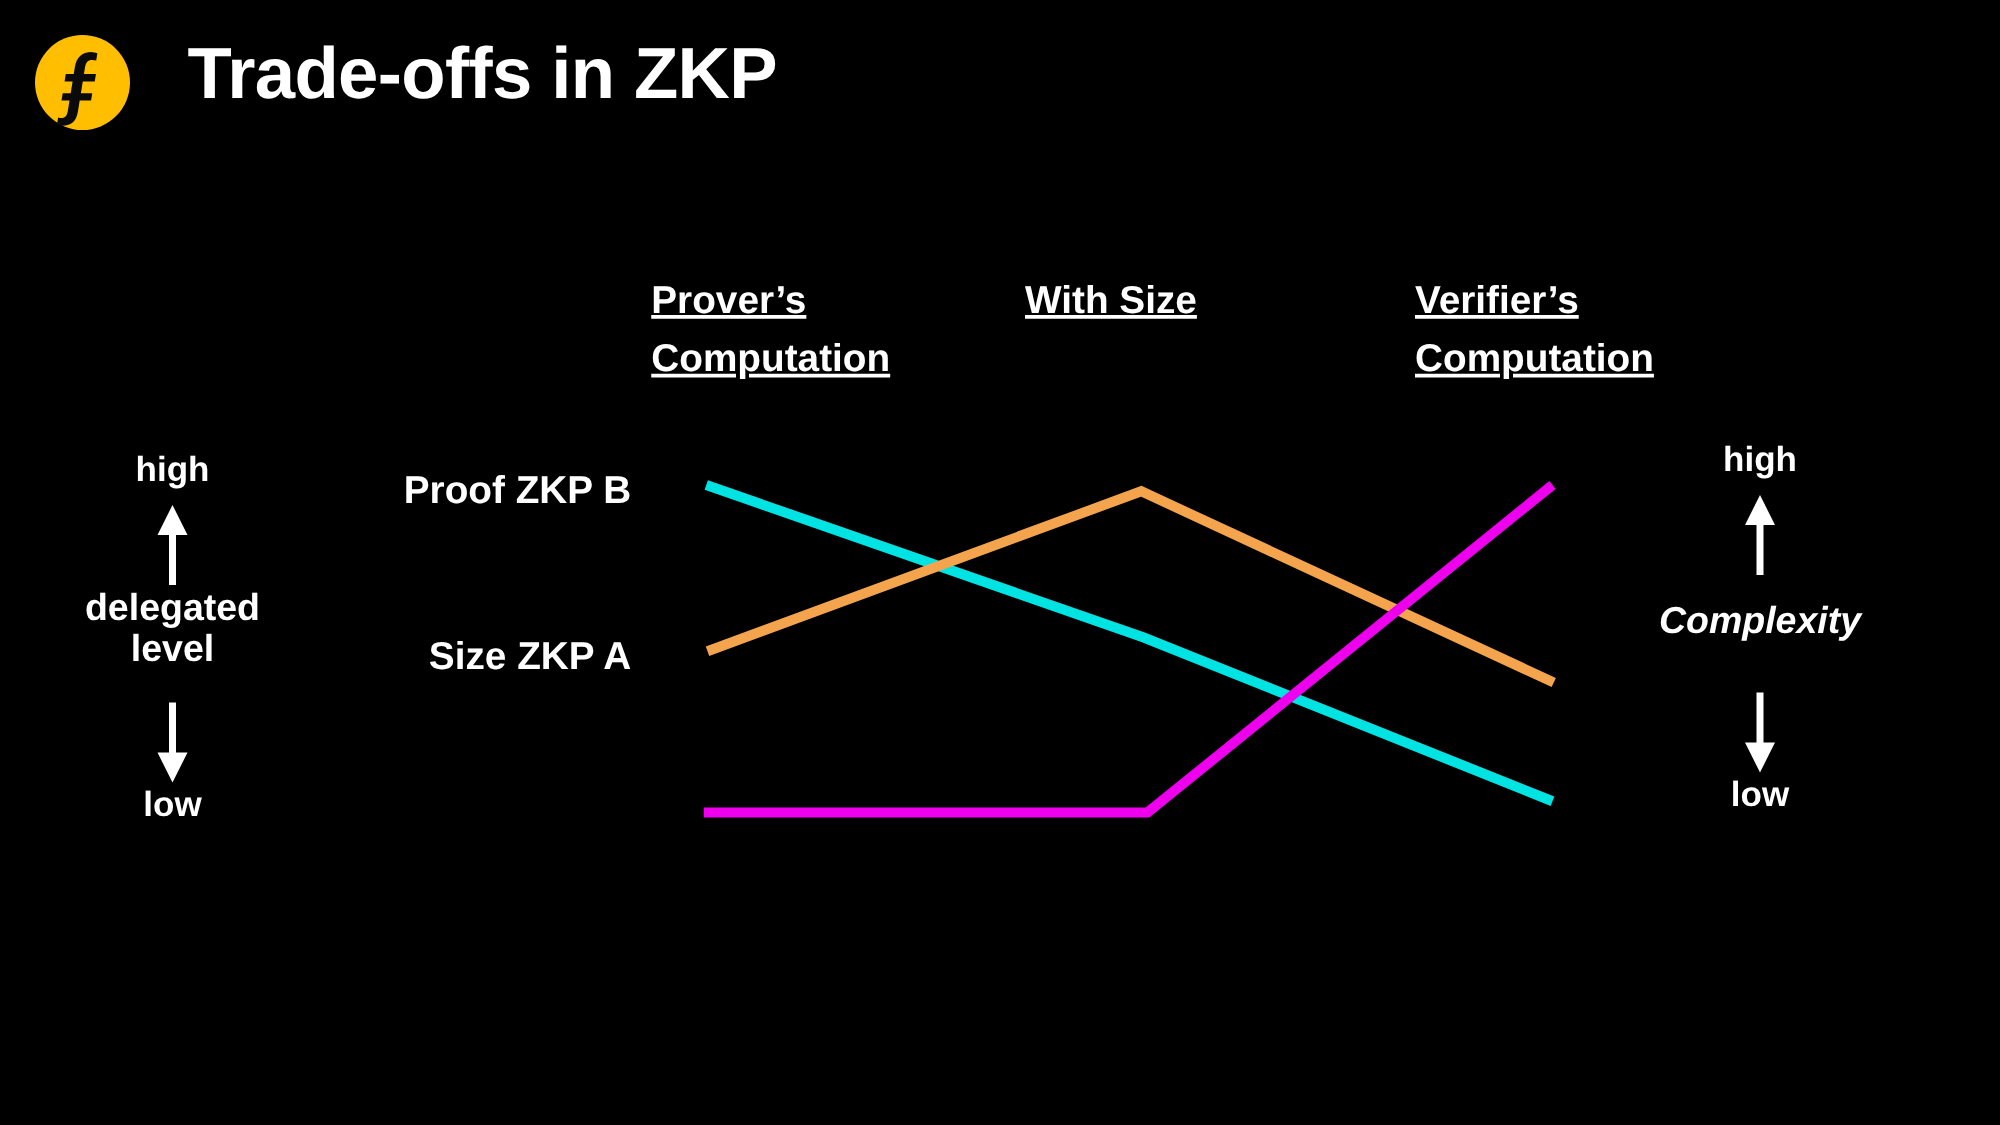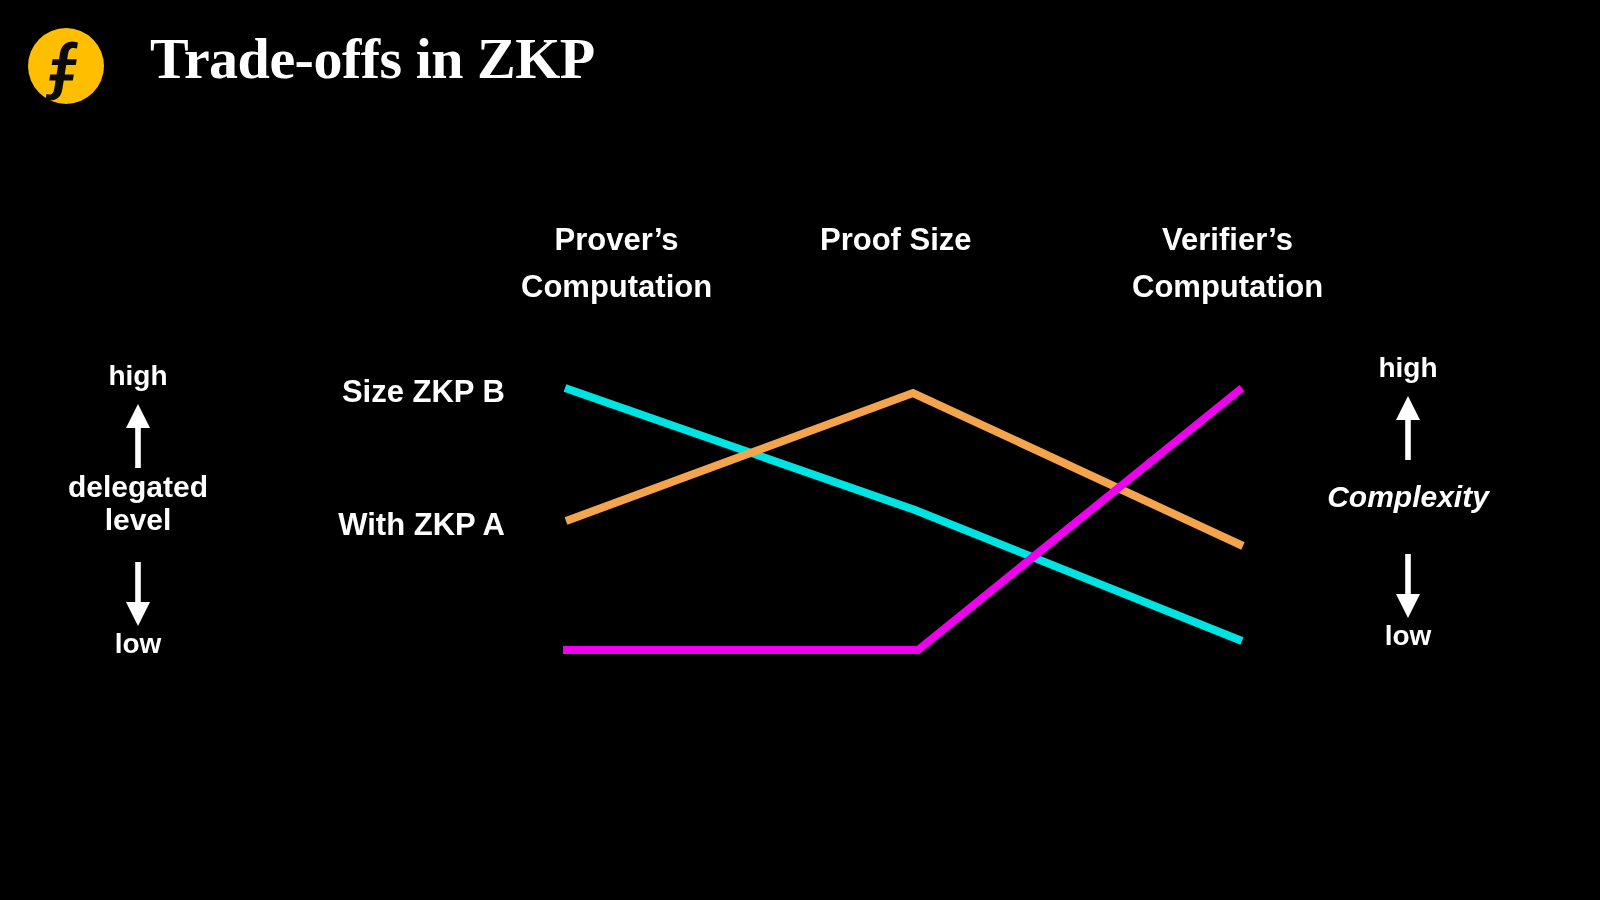--- a/index.html
+++ b/index.html
@@ -35,41 +35,41 @@
   #page-title {
     position: absolute;
     left: 150px;
     top: 22px;
     font-size: 58px;
     font-weight: bold;
     letter-spacing: -0.5px;
     line-height: 74px;
     white-space: nowrap;
     color: #ffffff;
-    font-family: Liberation Serif, serif;
   }
 
   
   #chart-area {
     position: absolute;
     left: 0;
     top: 0;
     width: 1600px;
     height: 900px;
   }
 
   
   .col-header {
     position: absolute;
     font-size: 31px;
     font-weight: bold;
     line-height: 47px;
     color: #ffffff;
     white-space: pre-line;
-    text-align: center;
+    text-align: left;
+    text-decoration: underline;
   }
   #col-header-0 { left: 521px; top: 216px; }
   #col-header-1 { left: 820px; top: 216px; }
   #col-header-2 { left: 1132px; top: 216px; }
 
   
   .row-label {
     position: absolute;
     font-size: 31px;
     font-weight: bold;
@@ -154,26 +154,26 @@
     </svg>
   </div>
 
   <div id="page-title">Trade-offs in ZKP</div>
 </div>
 
 <div id="chart-area">
 
   <div class="col-header" id="col-header-0">Prover’s
 Computation</div>
-  <div class="col-header" id="col-header-1">Proof Size</div>
+  <div class="col-header" id="col-header-1">With Size</div>
   <div class="col-header" id="col-header-2">Verifier’s
 Computation</div>
 
-  <div class="row-label" id="row-label-0">Size ZKP B</div>
-  <div class="row-label" id="row-label-1">With ZKP A</div>
+  <div class="row-label" id="row-label-0">Proof ZKP B</div>
+  <div class="row-label" id="row-label-1">Size ZKP A</div>
 
   <div class="axis" id="axis-left">
     <div class="axis-cap top">high</div>
     <div class="axis-arrow up">
       <svg width="30" height="68" viewBox="0 0 30 68" aria-hidden="true">
         <rect x="12.2" y="20" width="5.6" height="46" fill="#ffffff"></rect>
         <polygon points="15,2 27,26 3,26" fill="#ffffff"></polygon>
       </svg>
     </div>
     <div class="axis-title">delegated

